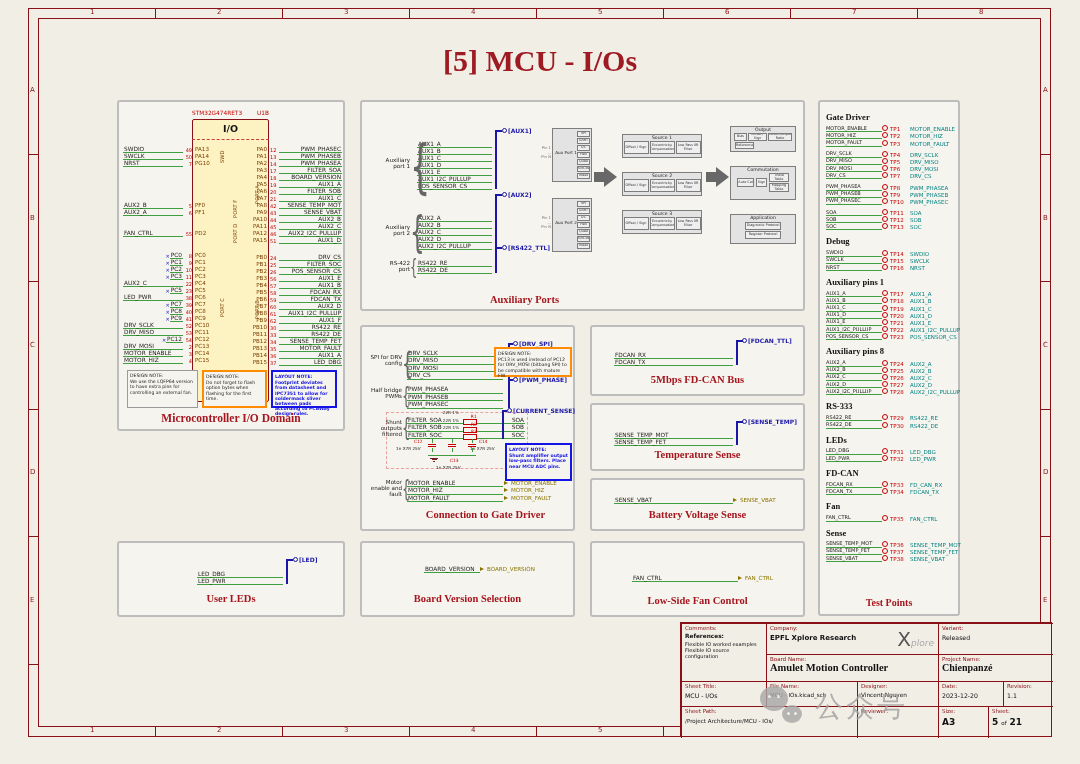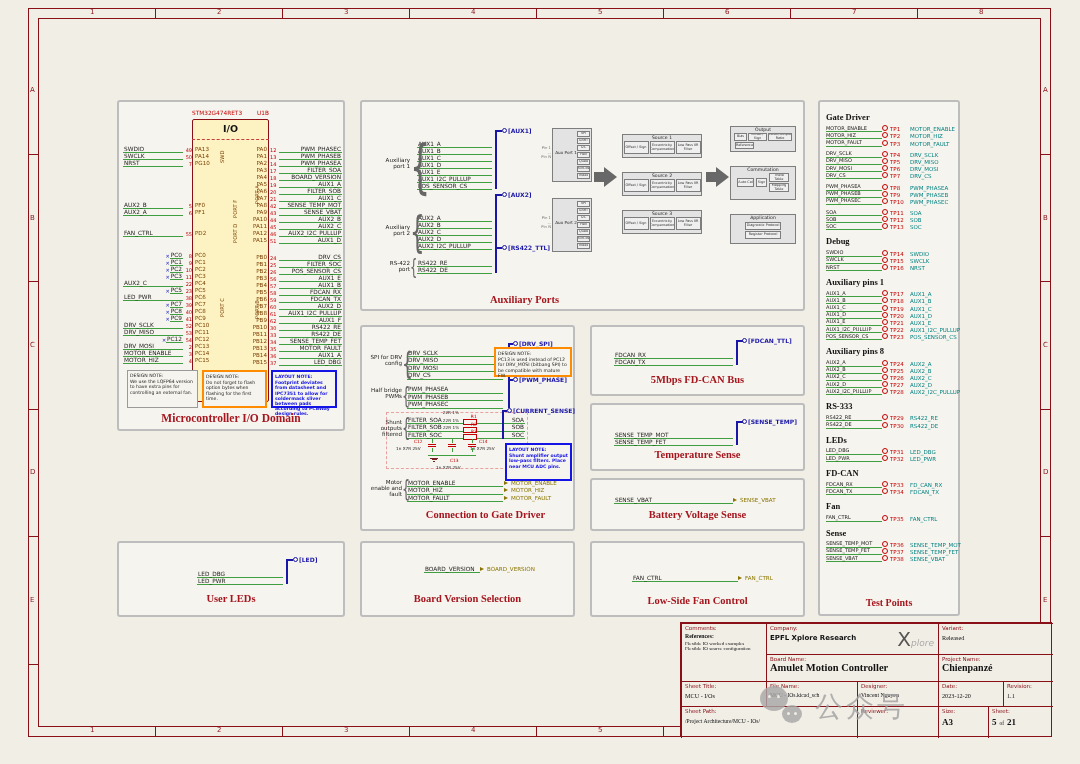--- a/index.html
+++ b/index.html
@@ -86,21 +86,21 @@
   .ctext{position:absolute;font-size:4.4px;color:#c40000;white-space:nowrap;}
   .cval{position:absolute;font-size:4.2px;color:#222;white-space:nowrap;}
   .gnd{position:absolute;}
   .gnd div{background:#7a1f1f;height:1px;margin:0.5px auto;}
   
   #titleblock{position:absolute;left:680px;top:622px;width:372px;height:115px;border:1.2px solid #8a1017;
               box-sizing:border-box;background:#f1eee6;}
   .tb-cell{position:absolute;border-left:1px solid #8a1017;border-top:1px solid #8a1017;
            padding:1px 3px;box-sizing:border-box;overflow:hidden;}
   .tb-lab{font-size:5.5px;color:#8a1017;}
-  .tb-val{font-size:6.2px;color:#111;font-family:Liberation Serif, serif;}
+  .tb-val{font-size:6.2px;color:#111;}
   .tb-big{font-family:"Liberation Serif",serif;font-weight:bold;font-size:10.5px;color:#111;}
   .tb-bold{font-weight:bold;font-size:7px;color:#111;}
   .xlogo{position:absolute;right:4px;top:3px;font-style:italic;color:#aaa;font-size:9px;}
   .xlogo::first-letter{font-size:20px;color:#555;font-style:normal;}
   
   #wm{position:absolute;left:760px;top:686px;display:flex;align-items:center;gap:9px;opacity:.82;z-index:50;}
   .wm-icon{width:46px;height:42px;position:relative;}
   .wm-b1{position:absolute;left:0;top:0;width:28px;height:25px;background:#a8a8a8;border-radius:50%;}
   .wm-b2{position:absolute;right:4px;bottom:5px;width:20px;height:18px;background:#a8a8a8;border-radius:50%;}
   .wm-d{position:absolute;width:3px;height:3px;background:#f1eee6;border-radius:50%;}
@@ -159,20 +159,21 @@
       <div class="tick" style="left: 28px; top: 281px; width: 10px; height: 1px;"></div>
       <div class="tick" style="left: 1041px; top: 281px; width: 10px; height: 1px;"></div>
       <div class="tick" style="left: 28px; top: 409px; width: 10px; height: 1px;"></div>
       <div class="tick" style="left: 1041px; top: 409px; width: 10px; height: 1px;"></div>
       <div class="tick" style="left: 28px; top: 536px; width: 10px; height: 1px;"></div>
       <div class="tick" style="left: 1041px; top: 536px; width: 10px; height: 1px;"></div>
       <div class="tick" style="left: 28px; top: 664px; width: 10px; height: 1px;"></div>
       <div class="tick" style="left: 1041px; top: 664px; width: 10px; height: 1px;"></div>
     </div>
 
+  <div id="page-title">[5] MCU - I/Os</div>
 
   <div class="block" id="blk-mcu" style="left:117px;top:100px;width:228px;height:331px;">
     <div class="mcu-part">STM32G474RET3</div>
     <div class="mcu-ref">U1B</div>
     <div class="chip">
       <div class="chip-title">I/O</div>
     </div>
     <div class="chip-dash"></div>
     <div id="mcu-pins" style="position:absolute;inset:0;">
         <div class="prow" style="left: 4px; top: 44px; width: 69px;">

